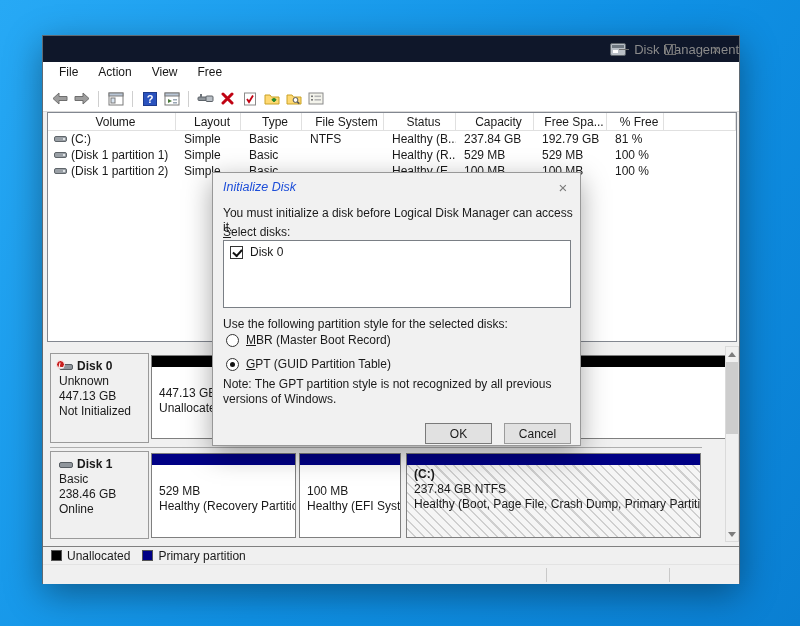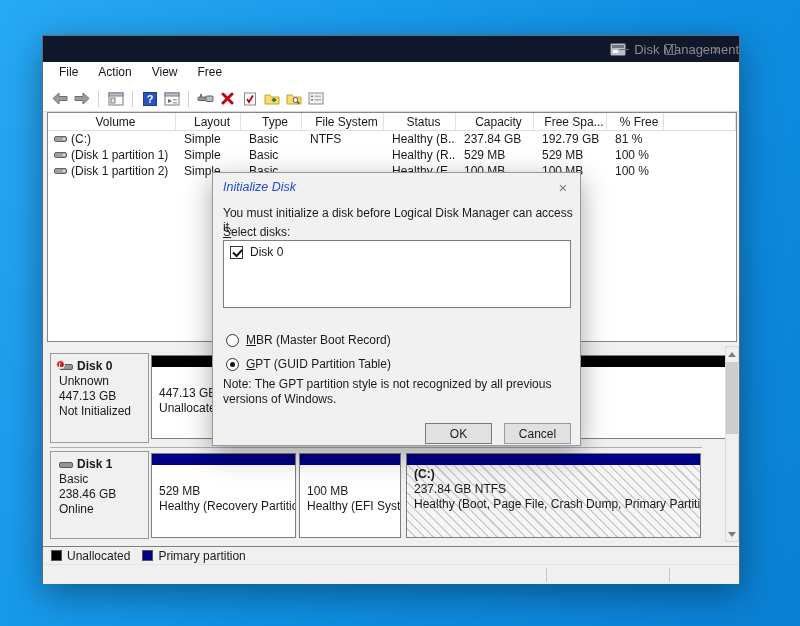--- a/index.html
+++ b/index.html
@@ -368,20 +368,21 @@
 
     <div class="dselect mnemonic">Select disks:</div>
 
     <div class="dlistbox">
       <div class="ditem">
         <span class="cbox checked"></span>
         <span>Disk 0</span>
       </div>
     </div>
 
+    <div class="dstylelabel">Use the following partition style for the selected disks:</div>
 
     <div class="dradio mbr">
       <span class="rdot"></span>
       <span class="mnemonic">MBR (Master Boot Record)</span>
     </div>
 
     <div class="dradio gpt">
       <span class="rdot checked"></span>
       <span class="mnemonic">GPT (GUID Partition Table)</span>
     </div>

